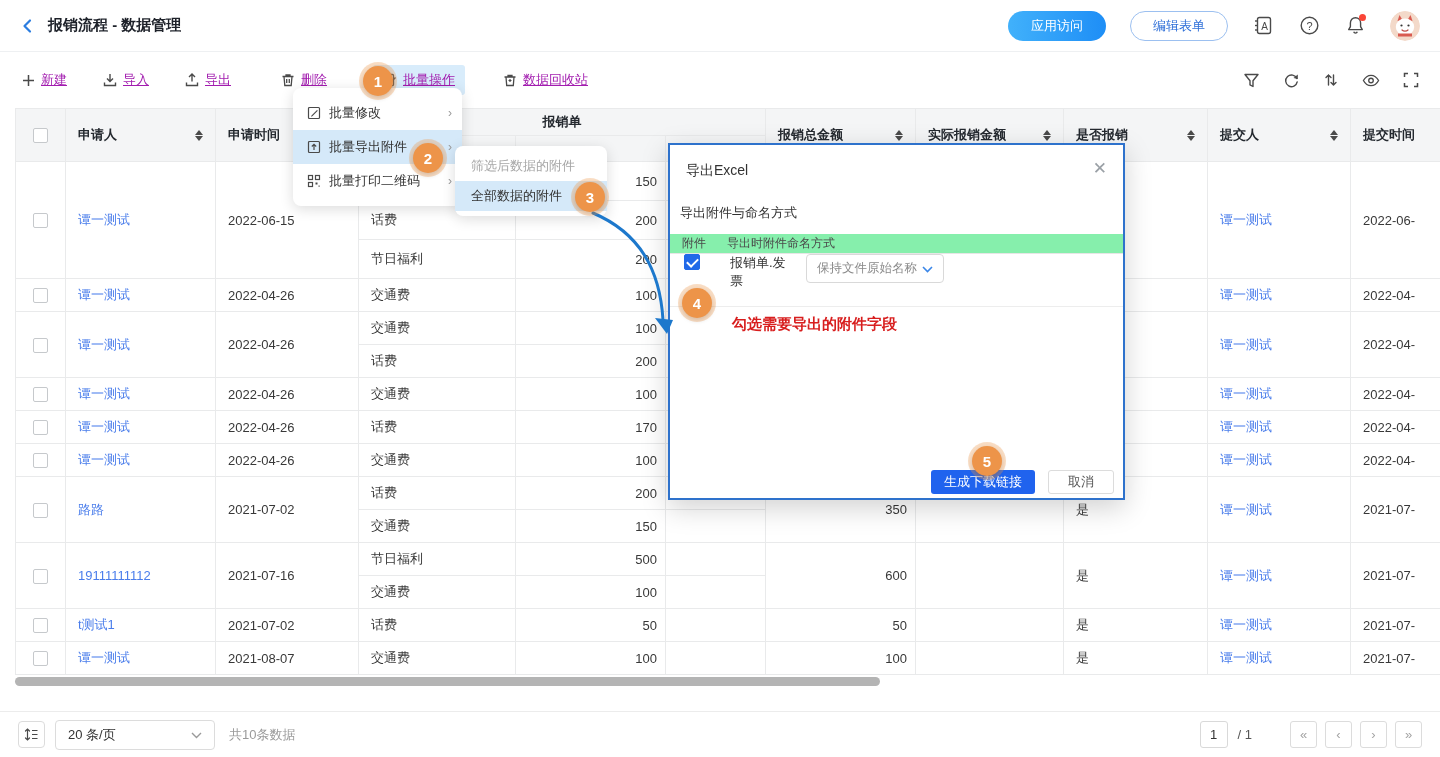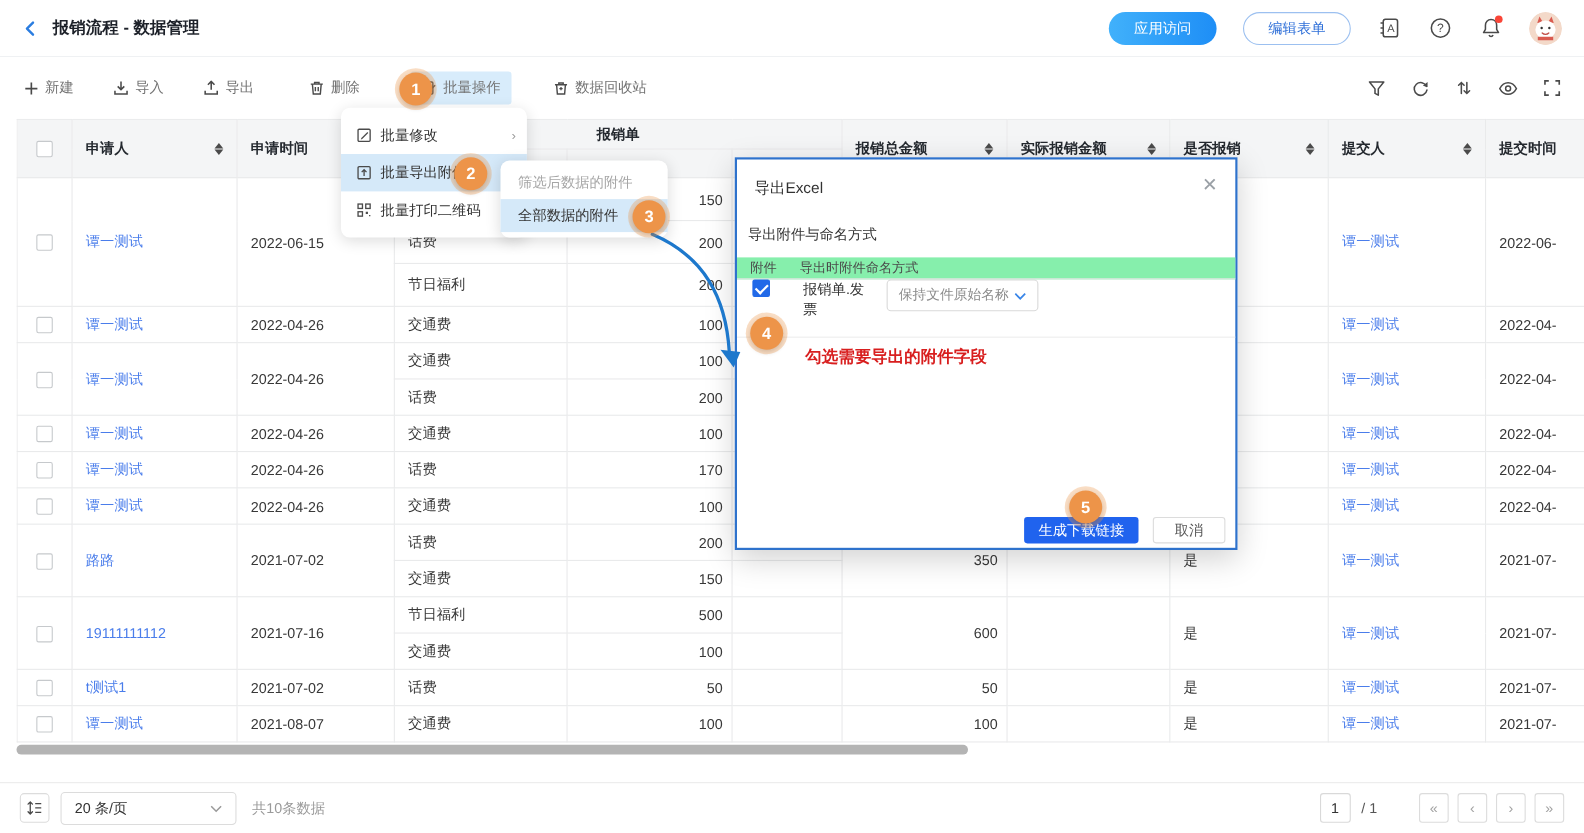--- a/index.html
+++ b/index.html
@@ -17,22 +17,22 @@
     border-radius:16px; height:30px; padding:0 23px; font-size:13px; cursor:pointer; }
   .pill-outline { background:#fff; color:#2e6fd8; border:1px solid #9cc0f0; border-radius:16px;
     height:30px; padding:0 22px; font-size:13px; cursor:pointer; }
   .tico { width:22px; height:22px; display:flex; align-items:center; justify-content:center; position:relative; cursor:pointer; }
   .bell-dot { position:absolute; top:-1px; right:0; width:7px; height:7px; border-radius:50%; background:#fa4537; }
   .avatar { width:30px; height:30px; border-radius:50%; overflow:hidden; cursor:pointer; }
 
   
   .toolbar { position:absolute; top:52px; left:0; right:0; height:56px; background:#fff;
     display:flex; align-items:center; padding-left:18px; }
-  .tool-item { display:flex; align-items:center; gap:6px; font-size:13px; color:#737373;
-    cursor:pointer; margin-right:28px; padding:6px 4px; border-radius:3px; }
+  .tool-item { display:flex; align-items:center; gap:6px; font-size:13px; color:#a21caf;
+    cursor:pointer; margin-right:28px; padding:6px 4px; border-radius:3px;text-decoration:underline; }
   .tool-item svg { flex:0 0 auto; }
   .tool-item.active { background:#d8ecfb; padding:6px 10px; margin-right:8px; }
   .tool-item.recycle { margin-left:26px; }
   .toolbar-icons { position:absolute; right:20px; top:0; height:56px; display:flex; align-items:center; gap:22px; }
   .toolbar-icons .tico { width:18px; height:18px; }
 
   
   .table-wrap { position:absolute; top:108px; left:15px; width:1425px; height:569px; overflow:hidden; }
   table { border-collapse:collapse; table-layout:fixed; width:1475px; }
   th, td { border:1px solid #e9eaeb; font-size:13px; color:#383838; padding:0 12px; vertical-align:middle; }
@@ -65,22 +65,22 @@
   .total-text { margin-left:14px; font-size:13px; color:#9a9a9a; }
   .pager { margin-left:auto; display:flex; align-items:center; }
   .page-box { width:28px; height:27px; border:1px solid #d9d9d9; border-radius:3px; display:flex;
     align-items:center; justify-content:center; font-size:13px; color:#333; cursor:text; }
   .page-total { margin-left:10px; font-size:13px; color:#555; }
   .navs { display:flex; gap:8px; margin-left:38px; }
   .nav-btn { width:27px; height:27px; border:1px solid #dcdcdc; border-radius:3px; background:#fff;
     display:flex; align-items:center; justify-content:center; font-size:13px; color:#a3a3a3; cursor:pointer; }
 
   
-  .menu { position:absolute; left:293px; top:98px; width:169px; height:118px; background:#fff;
-    border-radius:8px; box-shadow:0 3px 14px rgba(0,0,0,.14); padding:8px 0; z-index:30;margin-left:17px; }
+  .menu { position:absolute; left:293px; top:88px; width:169px; height:118px; background:#fff;
+    border-radius:8px; box-shadow:0 3px 14px rgba(0,0,0,.14); padding:8px 0; z-index:30; }
   .menu-item { height:34px; display:flex; align-items:center; padding:0 10px 0 14px; font-size:13px; color:#333; cursor:pointer; }
   .menu-item.active { background:#d5e9f9; }
   .menu-item .mi-ico { margin-right:8px; display:flex; }
   .menu-item .chev { margin-left:auto; color:#9a9a9a; font-size:12px; }
   .submenu { position:absolute; left:455px; top:146px; width:152px; height:70px; background:#fff;
     border-radius:8px; box-shadow:0 3px 14px rgba(0,0,0,.14); padding:5px 0; z-index:31; }
   .sub-item { height:30px; display:flex; align-items:center; padding:0 16px; font-size:13px; color:#333; cursor:pointer; }
   .sub-item.disabled { color:#a6a6a6; }
   .sub-item.active { background:#d5e9f9; }
 

